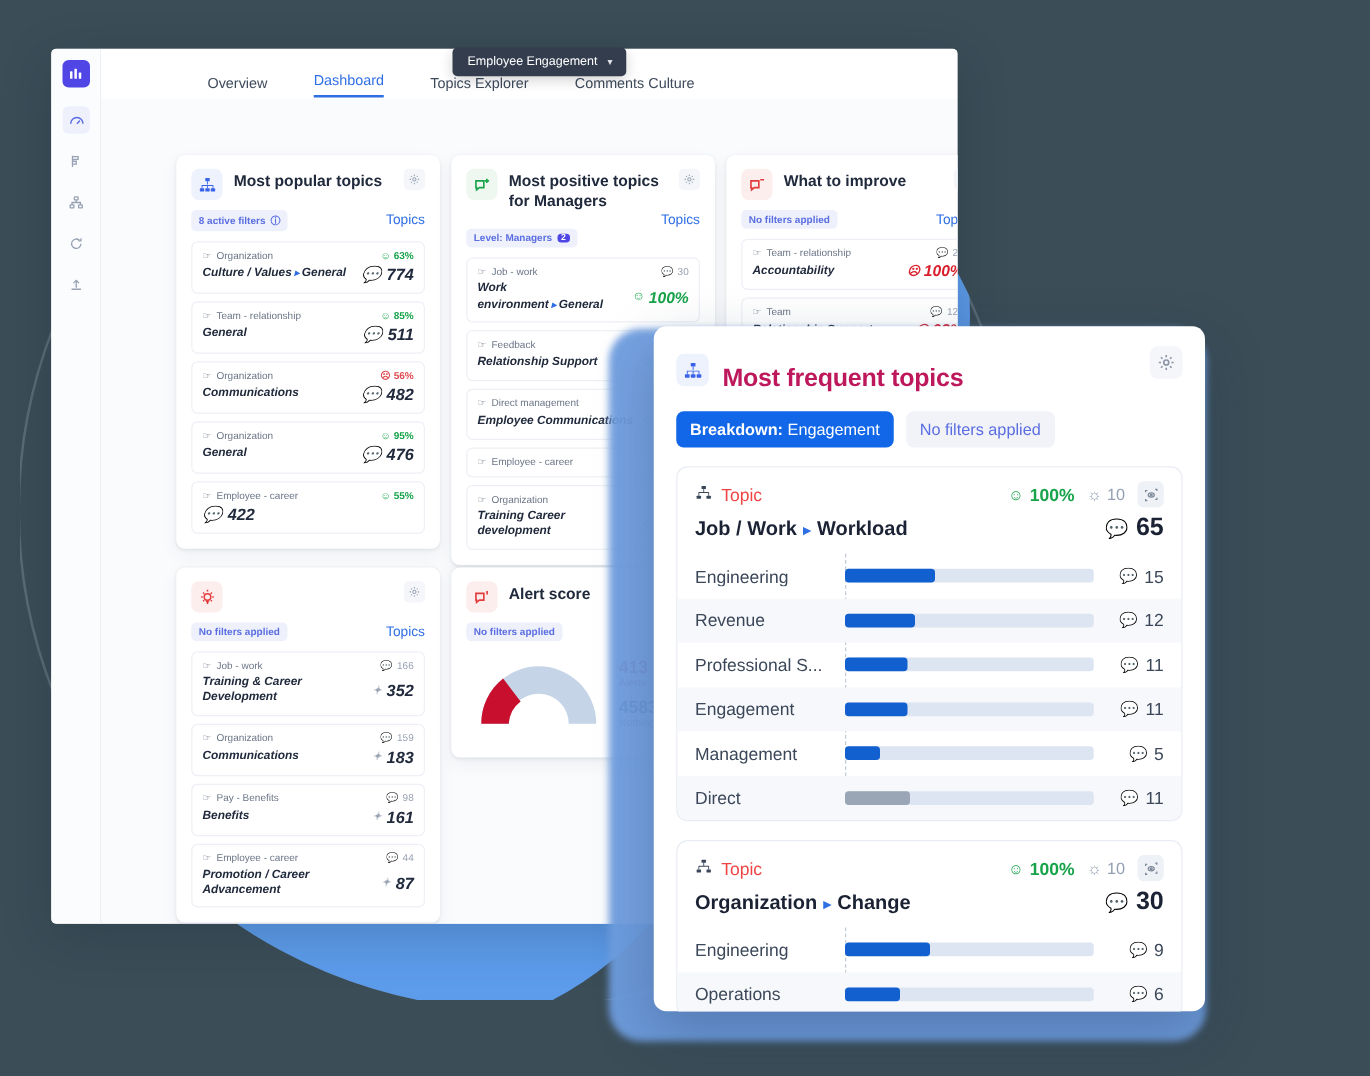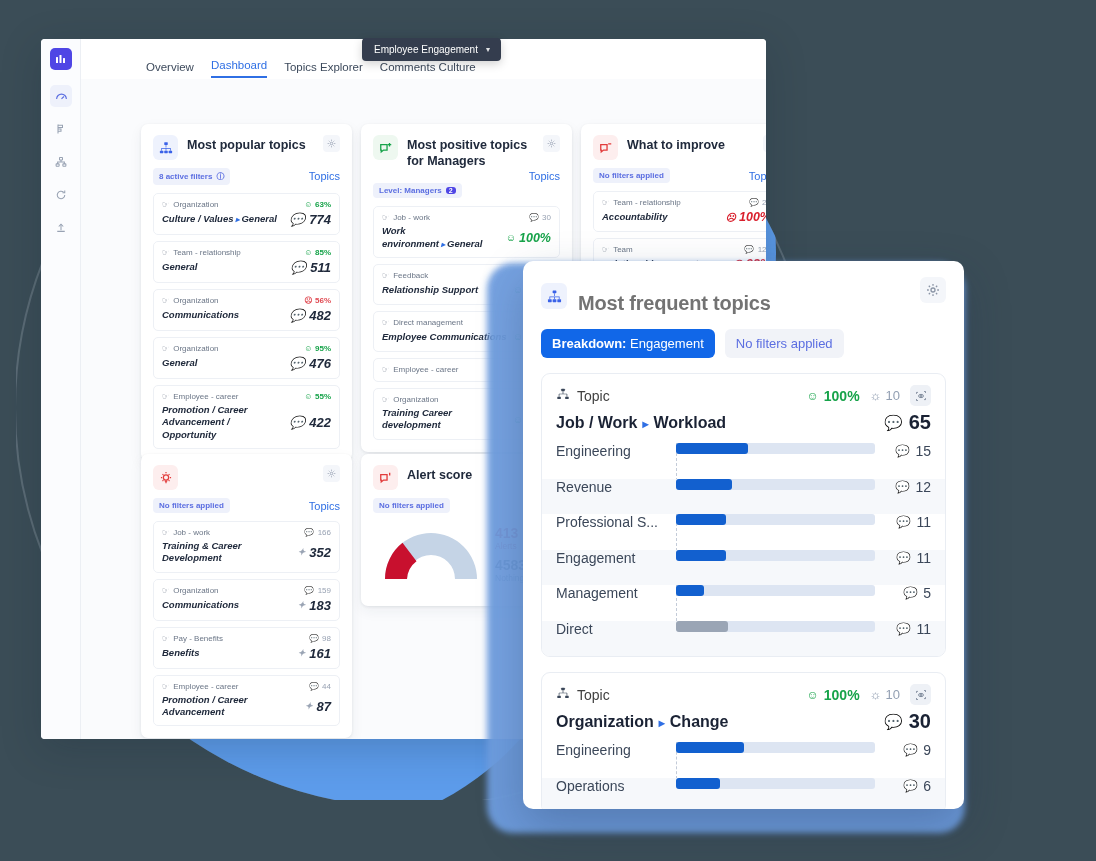--- a/index.html
+++ b/index.html
@@ -60,21 +60,21 @@
   .side-ico.active{ background:#eef1fb; color:#5b6ee1; }
 
   .topnav{
     position:absolute; left:40px; top:0; right:0; height:40px;
     background:#ffffff;
   }
   .tabs{
     position:absolute; left:65px; top:20px; display:flex; gap:17px; align-items:flex-end;
   }
   .tab{
-    font-size:11.5px; color:#3d4a5c; padding-bottom:5px; white-space:nowrap;
+    font-size:11.5px; color:#3d4a5c; padding-bottom:5px; white-space:nowrap;margin-left:20px;
   }
   .tab.active{ color:#2f6fe4; border-bottom:2px solid #2f6fe4; font-weight:400; }
 
   .engagement-pill{
     position:absolute; left:362px; top:38px; z-index:9;
     background:#343d4e; color:#ffffff; border-radius:4px;
     font-size:10px; padding:6px 11px 6px 12px; display:flex; align-items:center; gap:8px;
     box-shadow:0 3px 10px rgba(0,0,0,.18);
   }
   .engagement-pill .chev{ font-size:8px; opacity:.85; }
@@ -146,48 +146,48 @@
   }
   .front-panel{
     position:absolute; left:523px; top:261px; width:441px; height:548px;
     background:#ffffff; border-radius:10px; z-index:10; overflow:hidden;
     box-shadow:0 18px 46px rgba(25,45,80,.28);
     padding:16px 18px 0 18px;
   }
   .fp-head{ display:flex; align-items:center; gap:11px; position:relative; }
   .fp-ico{ width:26px; height:26px; border-radius:6px; background:#eef2fd; color:#3a62e8;
            display:flex; align-items:center; justify-content:center;}
-  .fp-title{ font-size:20px; font-weight:700; color:#737373; letter-spacing:-.2px;margin-top:15px;}
+  .fp-title{ font-size:20px; font-weight:700; color:#be185d; letter-spacing:-.2px;margin-top:15px;}
   .fp-gear{ position:absolute; right:0; top:0; width:26px; height:26px; border-radius:6px;
             background:#f4f6fa; color:#8b95a6; display:flex; align-items:center; justify-content:center;}
   .fp-chips{ margin-top:14px; display:flex; gap:10px; }
   .fp-chip{ font-size:13px; border-radius:6px; padding:7px 11px; font-weight:400;}
   .fp-chip.primary{ background:#1167e8; color:#fff; }
   .fp-chip.primary b{ font-weight:700; }
   .fp-chip.muted{ background:#f1f3f8; color:#5b6ee1; }
 
   .fp-block{
     margin-top:15px; border:1px solid #e9edf3; border-radius:9px; overflow:hidden; background:#fff;
   }
   .fp-block-head{ padding:11px 14px 9px 14px; }
   .fp-bh-top{ display:flex; justify-content:space-between; align-items:center; }
-  .fp-bh-left{ display:flex; align-items:center; gap:7px; font-size:14px; color:#404040; }
+  .fp-bh-left{ display:flex; align-items:center; gap:7px; font-size:14px; color:#ef4444; }
   .fp-bh-right{ display:flex; align-items:center; gap:10px; }
   .fp-pct{ color:#17a34a; font-weight:700; font-size:14px; display:flex; align-items:center; gap:5px;}
   .fp-bulb{ color:#93a0b3; font-size:13px; display:flex; align-items:center; gap:4px;}
   .fp-eye{ width:21px; height:21px; border-radius:5px; background:#eef1f6; color:#7b8798;
            display:flex; align-items:center; justify-content:center;}
   .fp-bh-bot{ display:flex; justify-content:space-between; align-items:baseline; margin-top:5px;}
   .fp-topic{ font-size:16px; font-weight:700; color:#1a2234; }
   .fp-topic .arrow{ color:#2f6fe4; margin:0 5px; font-size:12px;}
   .fp-total{ font-size:20px; font-weight:700; color:#1a2234; display:flex; align-items:center; gap:6px;}
   .fp-total .cico{ color:#48556b; }
 
   .bar-rows{ position:relative; }
-  .bar-row{ display:flex; align-items:flex-start; height:35.5px; padding:0 14px; position:relative;}
+  .bar-row{ display:flex; align-items:center; height:35.5px; padding:0 14px; position:relative;}
   .bar-row.alt{ background:#f6f8fb; }
   .bar-name{ width:120px; font-size:14px; color:#3b4759; white-space:nowrap; overflow:hidden; }
   .bar-track{ flex:1; height:11px; border-radius:3px; background:#dde5f2; position:relative; margin-right:10px;}
   .bar-fill{ position:absolute; left:0; top:0; height:100%; border-radius:3px; background:#1260cf;}
   .bar-fill.grey{ background:#9aa5b5; }
   .bar-num{ width:46px; text-align:right; font-size:14px; color:#3b4759; display:flex; align-items:center; justify-content:flex-end; gap:5px;}
   .dashline{ position:absolute; left:134px; top:0; bottom:0; width:1px; border-left:1px dashed #c3cbd8; }
 </style>
 </head>
 <body>
@@ -363,21 +363,20 @@
             <div class="row-cat">
                 <span>☞</span>
                 <span>Employee - career</span>
               </div>
             <div class="mini-pct green">
                 <span>☺</span>
                 <span>55%</span>
               </div>
           </div>
           <div class="row-bot">
-            <div class="row-label" style="max-width:112px">Promotion / Career Advancement / Opportunity</div>
             <div class="row-val">
                 <span class="small-ico">💬</span>
                 <span>422</span>
               </div>
           </div>
         </div>
       </div>
     </div>
 
     <div class="card" style="left:280px; top:45px; width:211px;">

